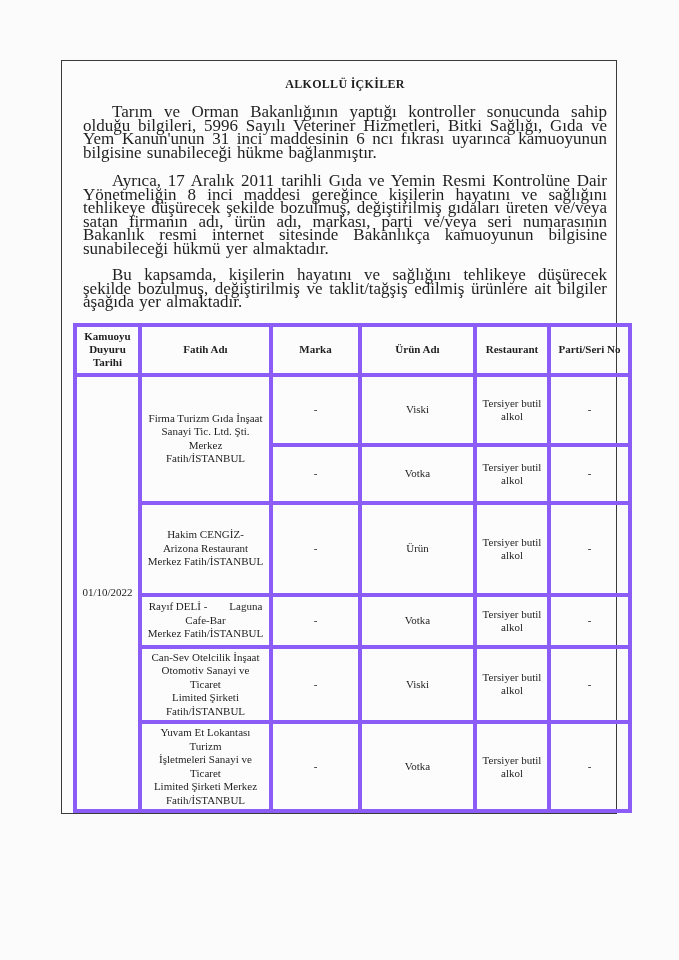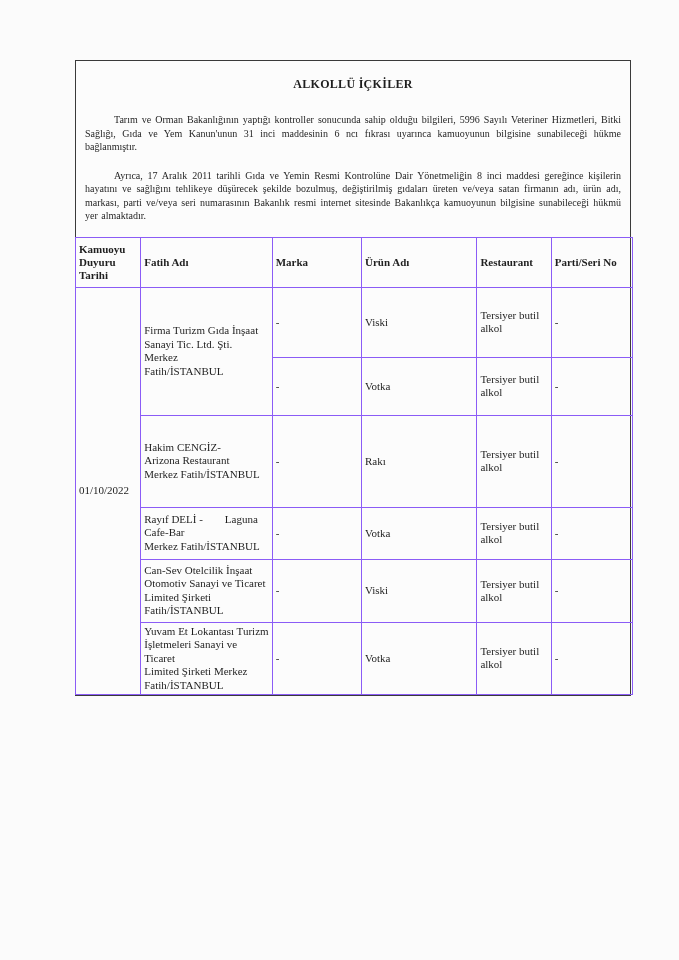--- a/index.html
+++ b/index.html
@@ -10,38 +10,39 @@
     width: 679px;
     height: 960px;
     background: #fbfbfb;
     font-family: "Liberation Serif", "DejaVu Serif", serif;
     color: #1f1f1f;
     position: relative;
     overflow: hidden;
   }
   .doc-frame {
     position: absolute;
-    left: 75px;
+    left: 61px;
     top: 60px;
     width: 556px;
     border: 1px solid #3a3a3a;
     box-sizing: border-box;
     background: #fcfcfc;
+    padding-left: 12px;
   }
   .doc-title {
     margin: 16px 9px 0 9px;
     text-align: center;
     font-weight: bold;
     font-size: 12px;
     line-height: 14px;
     letter-spacing: 0.3px;
   }
   .doc-par {
-    margin: 22px 9px 0 9px;
-    font-size: 10px;
+    margin: 14px 9px 0 9px;
+    font-size: 17px;
     line-height: 13.5px;
     text-align: justify;
     text-indent: 29px;
     word-spacing: 1px;
   }
   .doc-par.p2 { margin-top: 15px; }
   .doc-par.p3 { margin-top: 13px; }
   .doc-par.p4 { margin-top: 9px; text-align: left; }
   .doc-table {
     border-collapse: collapse;
@@ -50,22 +51,22 @@
     margin: 14px 0 0 -1px;
     font-size: 11px;
   }
   .doc-table col.c-date  { width: 65px; }
   .doc-table col.c-firma { width: 131px; }
   .doc-table col.c-marka { width: 89px; }
   .doc-table col.c-urun  { width: 115px; }
   .doc-table col.c-uyg   { width: 74px; }
   .doc-table col.c-parti { width: 81px; }
   .doc-table th, .doc-table td {
-    border: 1px solid #8b5cf6;
-    text-align: left;
+    border: 4px solid #8b5cf6;
+    text-align: center;
     vertical-align: middle;
     padding: 2px 3px;
     line-height: 13px;
     font-weight: normal;
     overflow: hidden;
   }
   .doc-table th {
     font-weight: bold;
     white-space: pre-line;
     font-size: 11px;
@@ -84,20 +85,21 @@
 </style>
 </head>
 <body>
 
 <div class="doc-frame">
 
   <div class="doc-title">ALKOLLÜ İÇKİLER</div>
 
   <p class="doc-par p1">Tarım ve Orman Bakanlığının yaptığı kontroller sonucunda sahip olduğu bilgileri, 5996 Sayılı Veteriner Hizmetleri, Bitki Sağlığı, Gıda ve Yem Kanun'unun 31 inci maddesinin 6 ncı fıkrası uyarınca kamuoyunun bilgisine sunabileceği hükme bağlanmıştır.</p>
   <p class="doc-par p2">Ayrıca, 17 Aralık 2011 tarihli Gıda ve Yemin Resmi Kontrolüne Dair Yönetmeliğin 8 inci maddesi gereğince kişilerin hayatını ve sağlığını tehlikeye düşürecek şekilde bozulmuş, değiştirilmiş gıdaları üreten ve/veya satan firmanın adı, ürün adı, markası, parti ve/veya seri numarasının Bakanlık resmi internet sitesinde Bakanlıkça kamuoyunun bilgisine sunabileceği hükmü yer almaktadır.</p>
+  <p class="doc-par p3">Bu kapsamda, kişilerin hayatını ve sağlığını tehlikeye düşürecek şekilde bozulmuş, değiştirilmiş ve taklit/tağşiş edilmiş ürünlere ait bilgiler aşağıda yer almaktadır.</p>
 
   <table class="doc-table">
     <colgroup>
       <col class="c-date">
         <col class="c-firma">
         <col class="c-marka">
       <col class="c-urun">
         <col class="c-uyg">
         <col class="c-parti">
     </colgroup>
@@ -125,21 +127,21 @@
         <td>-</td>
         <td>Votka</td>
         <td>Tersiyer butil alkol</td>
         <td>-</td>
       </tr>
       <tr class="r3">
         <td class="firma">Hakim CENGİZ-
 Arizona Restaurant
 Merkez Fatih/İSTANBUL</td>
         <td>-</td>
-        <td>Rakı</td>
+        <td>Ürün</td>
         <td>Tersiyer butil alkol</td>
         <td>-</td>
       </tr>
       <tr class="r4">
         <td class="firma">Rayıf DELİ -        Laguna
 Cafe-Bar
 Merkez Fatih/İSTANBUL</td>
         <td>-</td>
         <td>Votka</td>
         <td>Tersiyer butil alkol</td>

